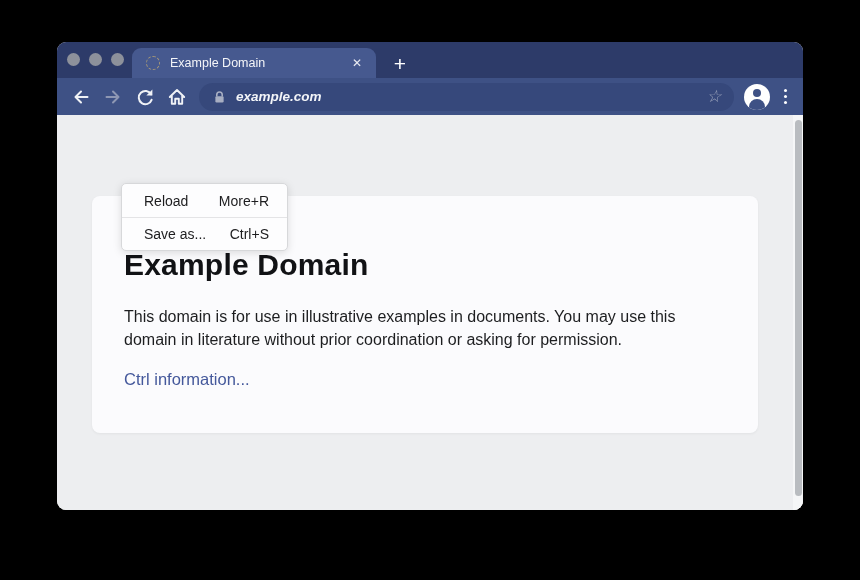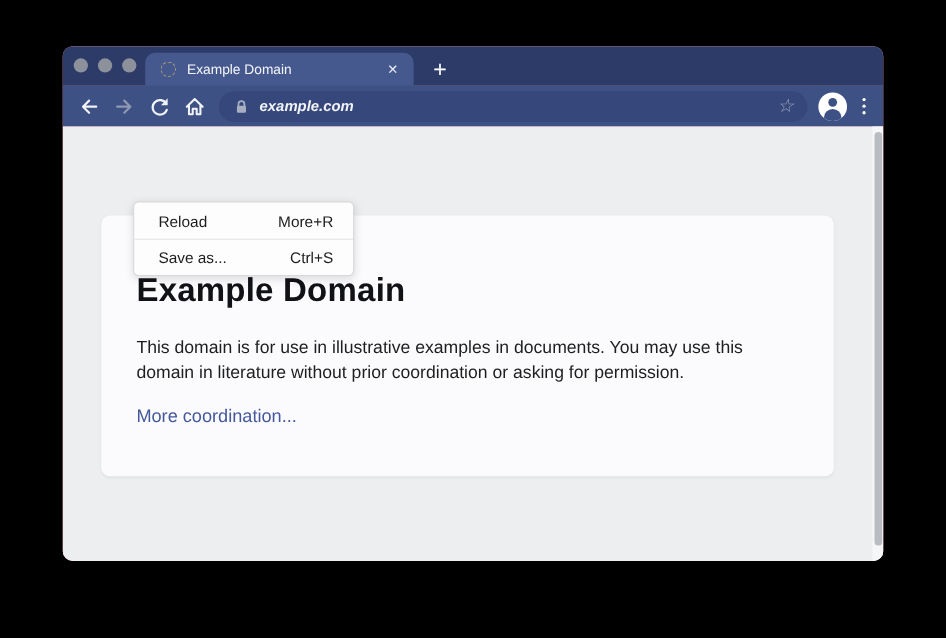--- a/index.html
+++ b/index.html
@@ -1,21 +1,21 @@
 <!DOCTYPE html>
 <html><head>
 <meta charset="utf-8">
 <style>
   * { margin: 0; padding: 0; box-sizing: border-box; }
   html, body { width: 860px; height: 580px; background: #000; overflow: hidden;
     font-family: "Liberation Sans", sans-serif; }
 
   .window {
     position: absolute; left: 57px; top: 42px; width: 746px; height: 468px;
-    border-radius: 9px; overflow: hidden; background: #fca5a5;
+    border-radius: 9px; overflow: hidden; background: #e5e5e5;
     box-shadow: 0 10px 30px rgba(0,0,0,0.45);
   }
 
   
   .tabstrip { position: absolute; left: 0; top: 0; width: 100%; height: 36px;
     background: #2d3b69; }
   .traffic-lights { position: absolute; left: 10px; top: 11px; display: flex; gap: 9px; }
   .traffic-dot { width: 13px; height: 13px; border-radius: 50%; background: #8d919b; }
   .tab {
     position: absolute; left: 75px; top: 6px; width: 244px; height: 30px;
@@ -63,21 +63,21 @@
   .card { position: absolute; left: 35px; top: 81px; width: 666px; height: 237px;
     background: #fbfbfd; border-radius: 8px;
     box-shadow: 0 1px 3px rgba(0,0,0,0.05); padding: 52px 32px 0 32px; }
   .card h1 { font-size: 30px; font-weight: 700; color: #111215; letter-spacing: 0.2px; }
   .card p { margin-top: 23px; max-width: 588px; font-size: 16px; line-height: 1.44;
     color: #1d1e20; }
   .card a { display: inline-block; margin-top: 19px; font-size: 16.5px;
     color: #44589b; text-decoration: none; }
 
   
-  .context-menu { position: absolute; left: 64px; top: 68px; width: 201px;
+  .context-menu { position: absolute; left: 64px; top: 68px; width: 167px;
     background: #fdfdfe; border: 1px solid #d7d8da; border-radius: 5px;
     box-shadow: 0 2px 8px rgba(0,0,0,0.13); z-index: 5; overflow: hidden; }
   .menu-item { height: 33px; display: flex; align-items: center;
     justify-content: space-between; padding: 0 18px 0 22px; font-size: 14px;
     color: #1d1d1f; cursor: default; }
   .menu-item + .menu-item { border-top: 1px solid #e4e4e6; }
   .menu-shortcut { color: #1d1d1f; }
 
   svg { display: block; }
 </style>
@@ -140,21 +140,21 @@
         <span></span>
         <span></span>
     </div>
   </div>
 
   <div class="content">
 
     <div class="card">
       <h1>Example Domain</h1>
       <p>This domain is for use in illustrative examples in documents. You may use this domain in literature without prior coordination or asking for permission.</p>
-      <a href="#">More coordination...</a>
+      <a href="#">Ctrl information...</a>
     </div>
 
     <div class="context-menu">
       <div class="menu-item">
         <span>Reload</span>
         <span class="menu-shortcut">More+R</span>
       </div>
       <div class="menu-item">
         <span>Save as...</span>
         <span class="menu-shortcut">Ctrl+S</span>

